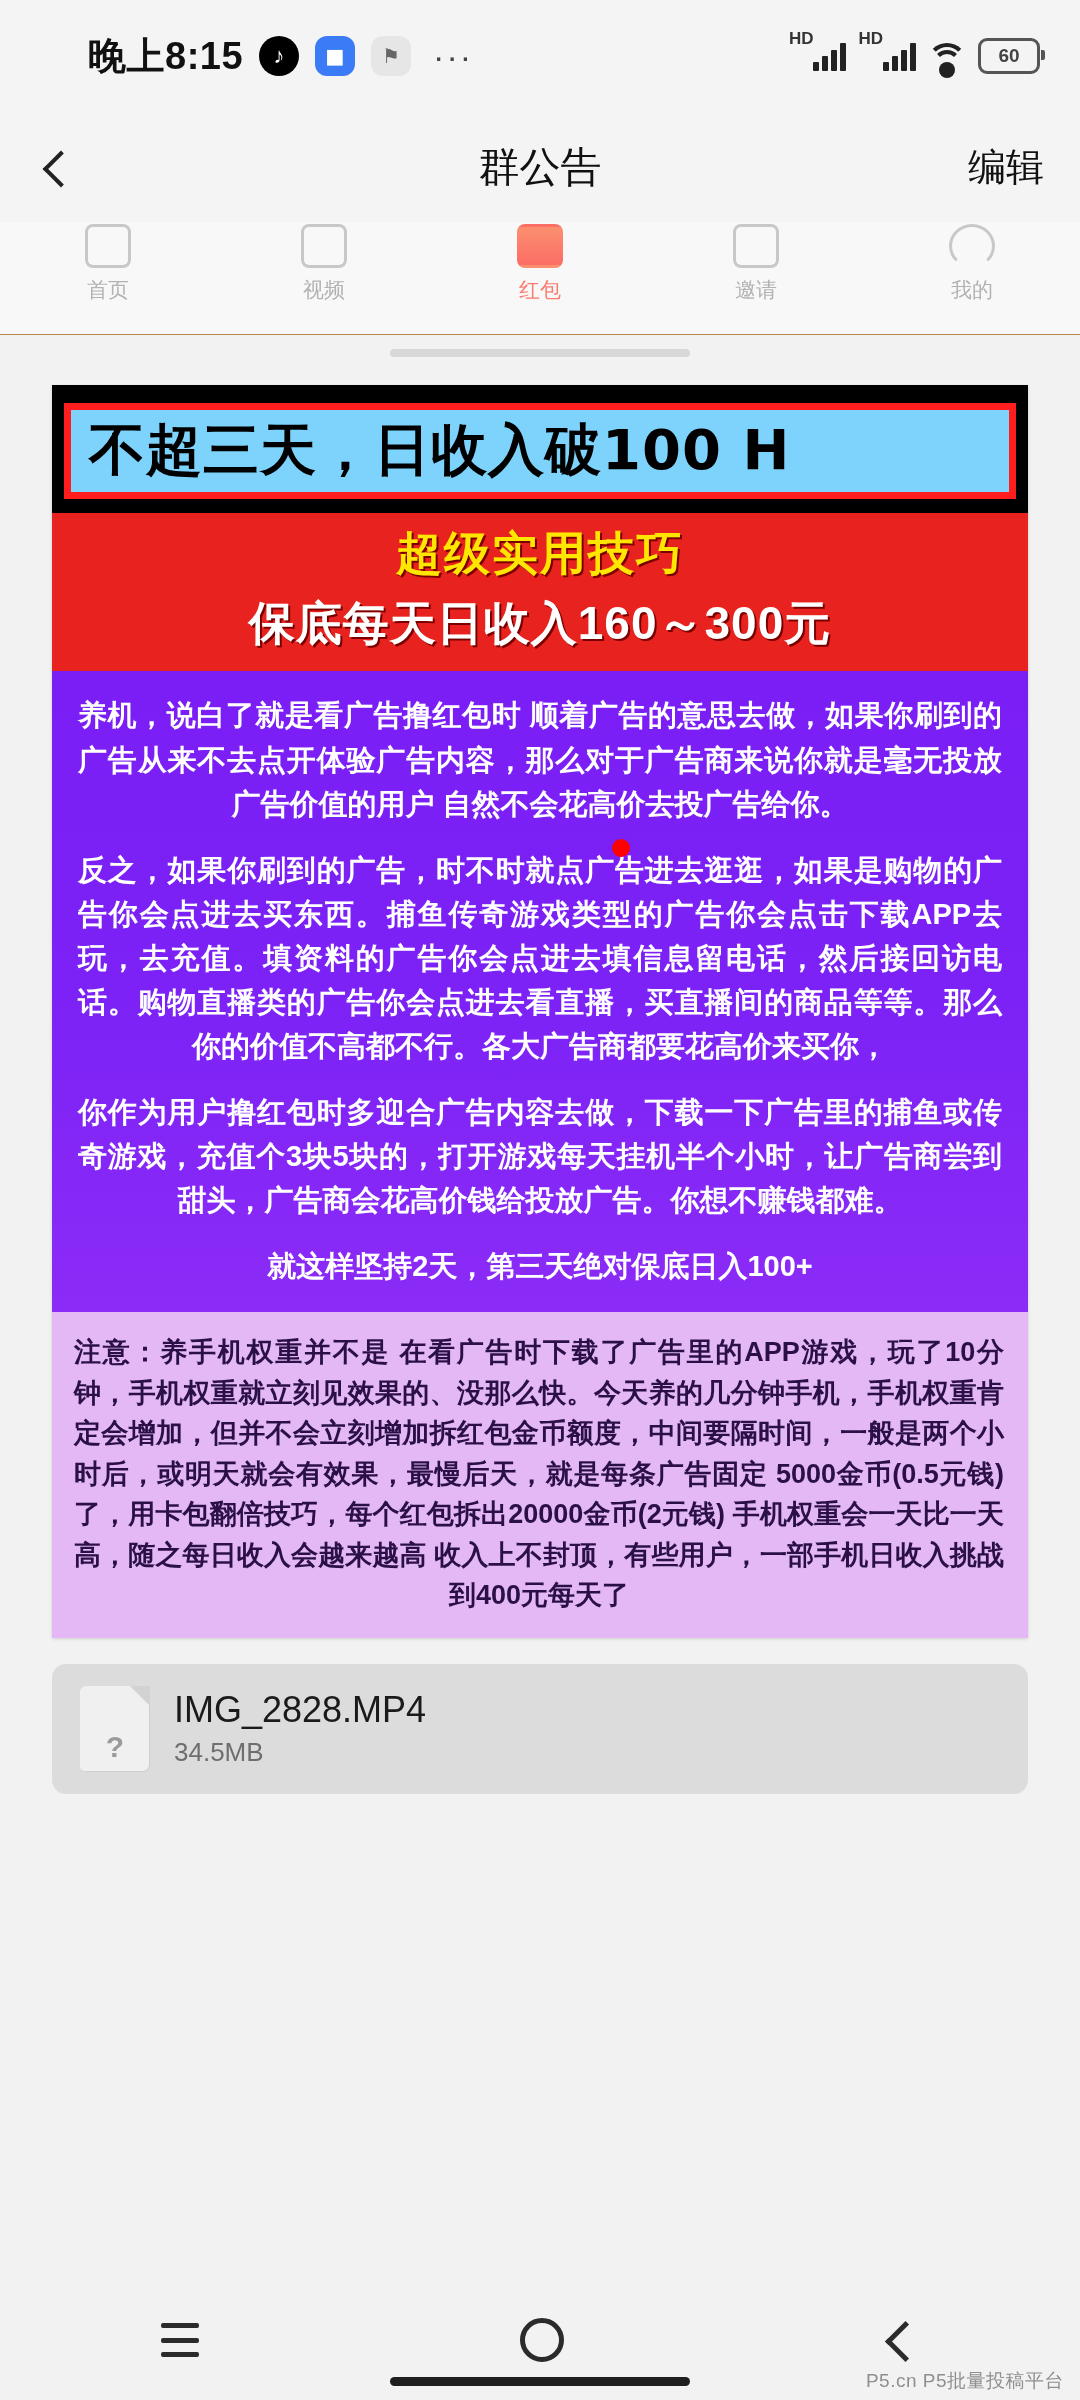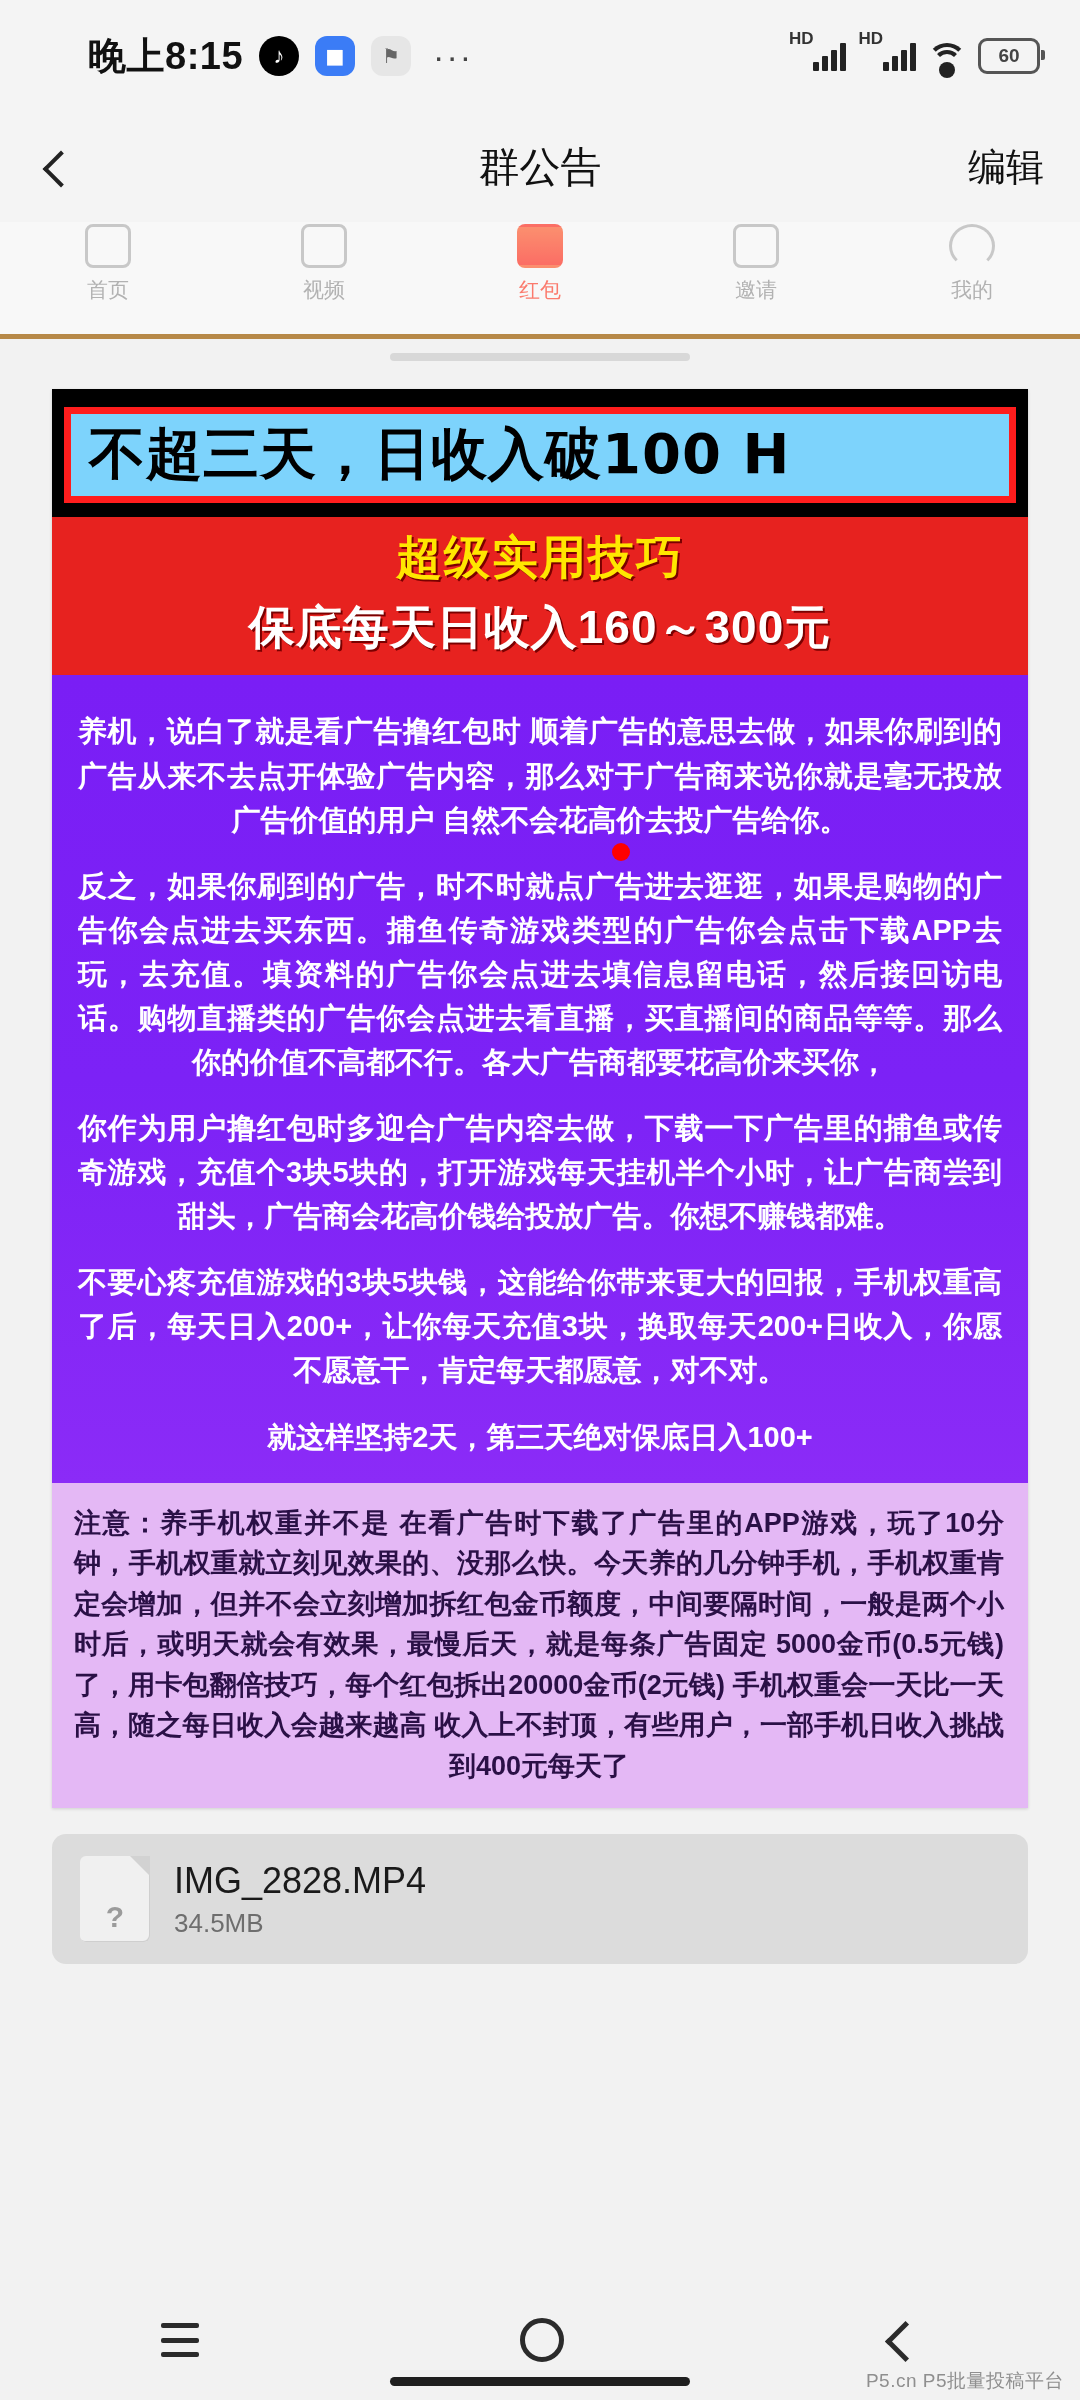--- a/index.html
+++ b/index.html
@@ -184,21 +184,21 @@
   
   .app-strip {
     height: 110px;
     background: #fbfbfb;
     display: flex;
     align-items: flex-start;
     justify-content: space-around;
     padding-top: 2px;
     opacity: .72;
     overflow: hidden;
-    border-bottom: 5px solid #a16207;
+    border-bottom: 1px solid #a16207;
   }
   .app-tab {
     display: flex;
     flex-direction: column;
     align-items: center;
     gap: 8px;
     width: 150px;
   }
   .app-tab .glyph {
     width: 46px; height: 44px;
@@ -272,21 +272,21 @@
   .body-purple {
     background: linear-gradient(180deg,#7a1ef5 0%, #7c22f6 50%, #8b2bf7 100%);
     color: #fff;
     padding: 22px 26px 24px 26px;
     font-size: 29px;
     line-height: 1.52;
     font-weight: 700;
     text-align: center;
     position: relative;
   }
-  .body-purple p { margin: 12px 0 0 0; text-align: justify; text-align-last: center; }
+  .body-purple p { margin: 0 0 0 0; text-align: justify; text-align-last: center; }
   .body-purple p + p { margin-top: 22px; }
   .red-dot-mark {
     position: absolute;
     width: 18px; height: 18px;
     background: #ff0000;
     border-radius: 50%;
     top: 168px; left: 560px;
   }
   .body-lav {
     background: #e4b8f5;
@@ -466,21 +466,20 @@
       </div>
       <div class="sub-red">
         <div class="l1">超级实用技巧</div>
         <div class="l2">保底每天日收入160～300元</div>
       </div>
       <div class="body-purple">
         <div class="red-dot-mark"></div>
         <p>养机，说白了就是看广告撸红包时 顺着广告的意思去做，如果你刷到的广告从来不去点开体验广告内容，那么对于广告商来说你就是毫无投放广告价值的用户 自然不会花高价去投广告给你。</p>
         <p>反之，如果你刷到的广告，时不时就点广告进去逛逛，如果是购物的广告你会点进去买东西。捕鱼传奇游戏类型的广告你会点击下载APP去玩，去充值。填资料的广告你会点进去填信息留电话，然后接回访电话。购物直播类的广告你会点进去看直播，买直播间的商品等等。那么你的价值不高都不行。各大广告商都要花高价来买你，</p>
         <p>你作为用户撸红包时多迎合广告内容去做，下载一下广告里的捕鱼或传奇游戏，充值个3块5块的，打开游戏每天挂机半个小时，让广告商尝到甜头，广告商会花高价钱给投放广告。你想不赚钱都难。</p>
-        <p>不要心疼充值游戏的3块5块钱，这能给你带来更大的回报，手机权重高了后，每天日入200+，让你每天充值3块，换取每天200+日收入，你愿不愿意干，肯定每天都愿意，对不对。</p>
         <p>就这样坚持2天，第三天绝对保底日入100+</p>
       </div>
       <div class="body-lav">
         <p>注意：养手机权重并不是 在看广告时下载了广告里的APP游戏，玩了10分钟，手机权重就立刻见效果的、没那么快。今天养的几分钟手机，手机权重肯定会增加，但并不会立刻增加拆红包金币额度，中间要隔时间，一般是两个小时后，或明天就会有效果，最慢后天，就是每条广告固定 5000金币(0.5元钱)了，用卡包翻倍技巧，每个红包拆出20000金币(2元钱) 手机权重会一天比一天高，随之每日收入会越来越高 收入上不封顶，有些用户，一部手机日收入挑战到400元每天了</p>
       </div>
     </div>
 
     <div class="attach">
       <div class="file-ico">
         <span class="q">?</span>

